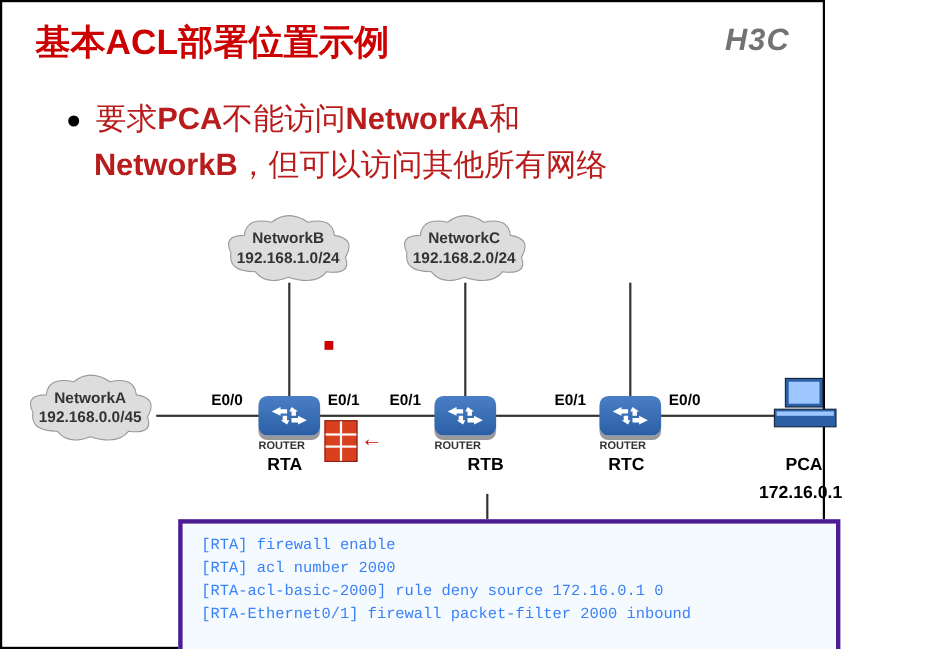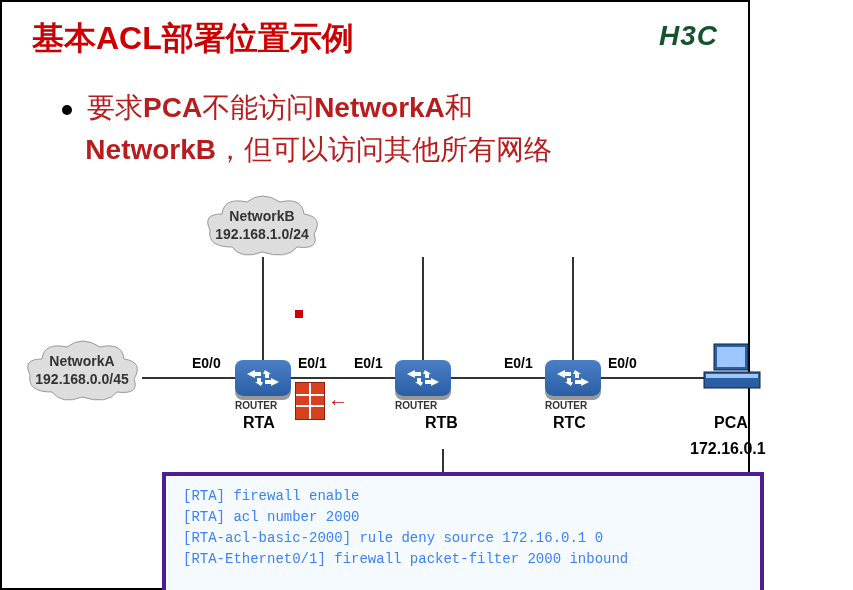--- a/index.html
+++ b/index.html
@@ -1,18 +1,18 @@
 <!DOCTYPE html>
 <html><head>
 <meta charset="utf-8">
 <style>
   html,body{margin:0;padding:0;width:853px;height:590px;font-family:"Microsoft YaHei",Arial,sans-serif;background:#fff;overflow:hidden}
   .slide{position:relative;width:750px;height:590px;border:2px solid #000;box-sizing:border-box}
   .title{position:absolute;left:30px;top:15px;font-size:32px;font-weight:bold;color:#c00}
-  .logo{position:absolute;right:30px;top:18px;font-size:28px;font-weight:900;color:#14532d;font-style:italic;letter-spacing:1px}
+  .logo{position:absolute;right:30px;top:18px;font-size:28px;font-weight:900;color:#737373;font-style:italic;letter-spacing:1px}
   .bullet{position:absolute;left:60px;top:85px;font-size:28px;color:#b91c1c;line-height:1.5}
   .bullet .dot{display:inline-block;width:10px;height:10px;background:#000;border-radius:50%;margin-right:15px;vertical-align:middle}
   .bullet b{font-weight:bold}
   .diagram{position:absolute;left:0;top:180px;width:853px;height:270px}
   .cloud{position:absolute;width:120px;height:70px;text-align:center;font-size:14px;font-weight:bold;color:#333}
   .cloud svg{position:absolute;left:0;top:0;width:120px;height:70px;z-index:0}
   .cloud .ct{position:relative;z-index:1;padding-top:15px;line-height:1.3}
   .router{position:absolute;width:56px;height:36px;background:linear-gradient(#4a7fc6,#2a5fa6);border-radius:8px;box-shadow:0 4px 0 #999;display:flex;align-items:center;justify-content:center}
   .router svg{width:40px;height:24px}
   .router-lbl{position:absolute;font-size:10px;font-weight:bold;color:#333;width:56px}
@@ -55,20 +55,26 @@
       <svg viewBox="0 0 120 70">
           <path d="M30 55 Q5 55 8 38 Q0 22 20 22 Q22 5 45 10 Q60 -2 78 10 Q100 5 102 22 Q122 25 112 42 Q118 58 95 55 Q85 68 60 60 Q40 68 30 55 Z" fill="#ddd" stroke="#999" stroke-width="1"></path>
         </svg>
       <div class="ct"><span>NetworkA</span><br><span>192.168.0.0/45</span></div>
     </div>
     <div class="cloud" style="left:200px;top:10px">
       <svg viewBox="0 0 120 70">
           <path d="M30 55 Q5 55 8 38 Q0 22 20 22 Q22 5 45 10 Q60 -2 78 10 Q100 5 102 22 Q122 25 112 42 Q118 58 95 55 Q85 68 60 60 Q40 68 30 55 Z" fill="#ddd" stroke="#999" stroke-width="1"></path>
         </svg>
       <div class="ct"><span>NetworkB</span><br><span>192.168.1.0/24</span></div>
+    </div>
+    <div class="cloud" style="left:360px;top:10px">
+      <svg viewBox="0 0 120 70">
+          <path d="M30 55 Q5 55 8 38 Q0 22 20 22 Q22 5 45 10 Q60 -2 78 10 Q100 5 102 22 Q122 25 112 42 Q118 58 95 55 Q85 68 60 60 Q40 68 30 55 Z" fill="#ddd" stroke="#999" stroke-width="1"></path>
+        </svg>
+      <div class="ct"><span>NetworkC</span><br><span>192.168.2.0/24</span></div>
     </div>
 
     <div class="router" style="left:233px;top:178px">
       <svg viewBox="0 0 40 24">
           <g fill="#fff">
             <path d="M4 8 l8 -4 l0 2 l6 0 l0 4 l-6 0 l0 2 z"></path>
             <path d="M36 16 l-8 4 l0 -2 l-6 0 l0 -4 l6 0 l0 -2 z"></path>
             <path d="M22 4 l6 4 l-2 0 l0 4 l-4 0 l0 -4 l-2 0 z"></path>
             <path d="M18 20 l-6 -4 l2 0 l0 -4 l4 0 l0 4 l2 0 z"></path>
           </g>

